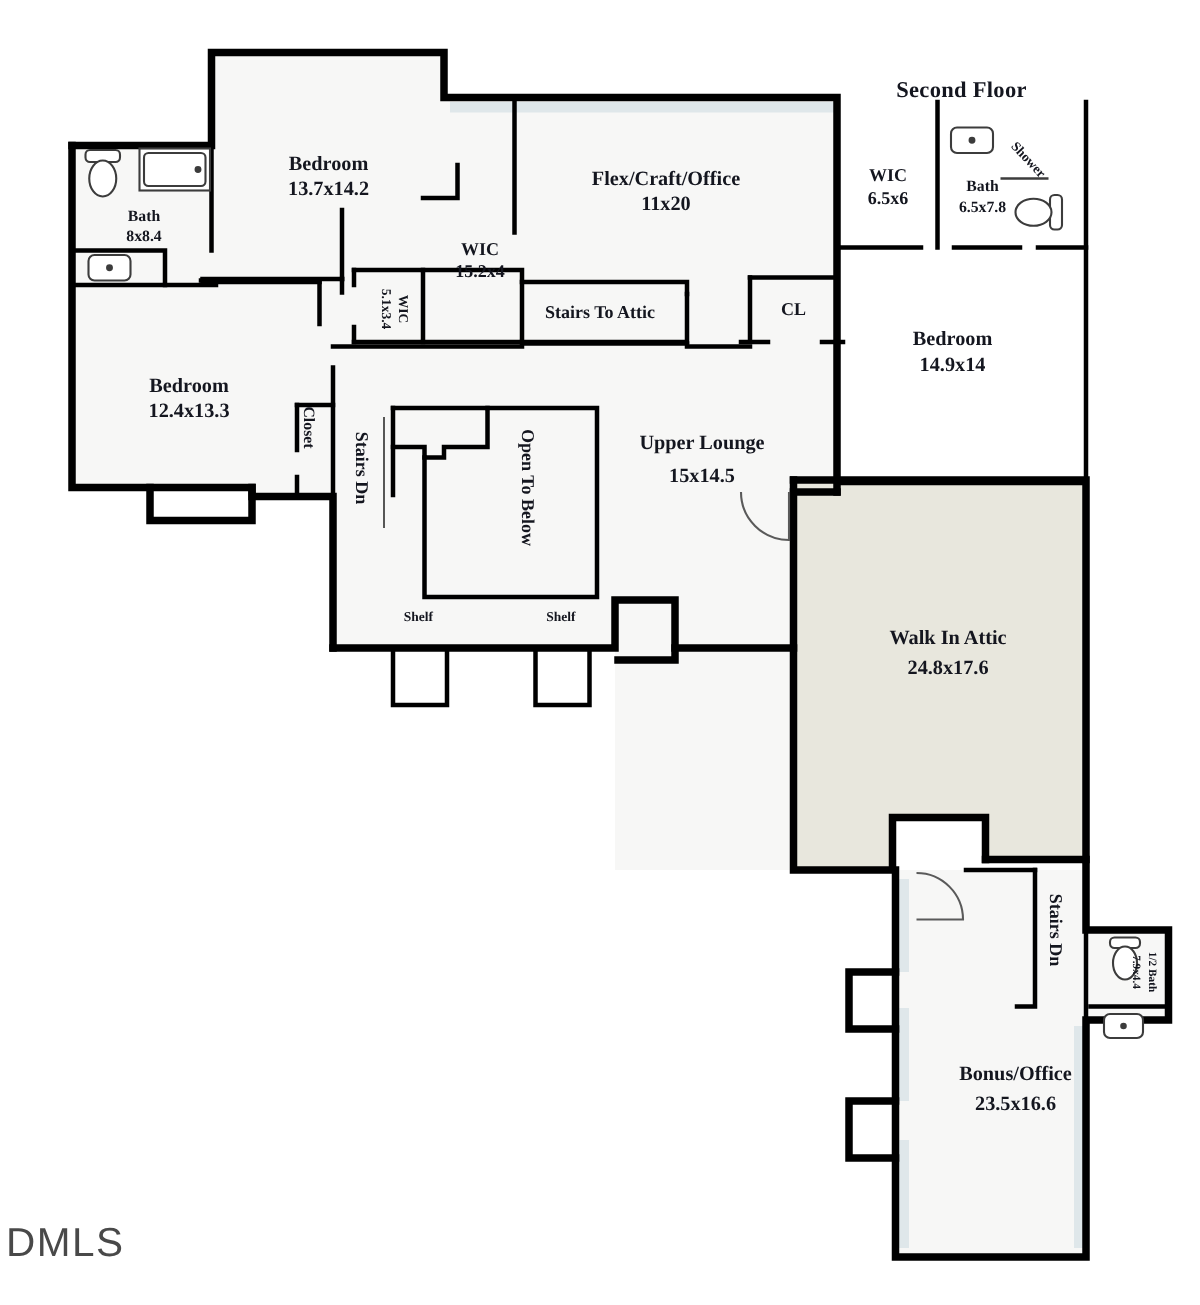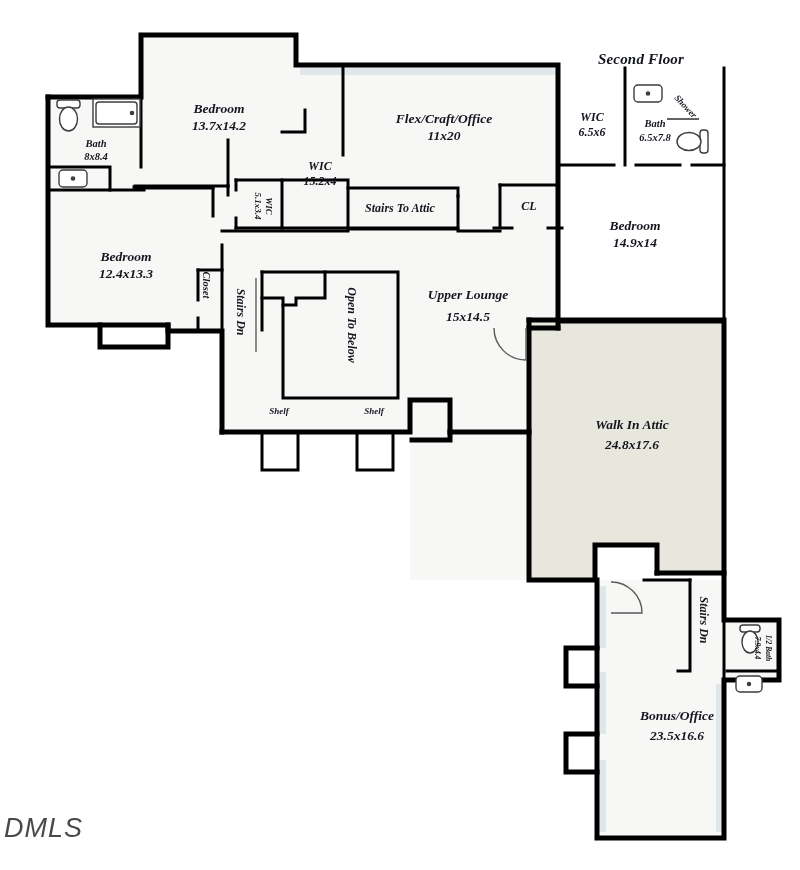--- a/index.html
+++ b/index.html
@@ -13,21 +13,20 @@
     position: relative;
     font-family: "Liberation Serif", "DejaVu Serif", serif;
     overflow: hidden;
   }
   #plan-root {
     position: absolute;
     left: 0;
     top: 0;
     width: 800px;
     height: 814px;
-    font-style: italic;
   }
   svg { display: block; }
   .rm-label {
     font-family: "Liberation Serif", "DejaVu Serif", serif;
     font-weight: bold;
     fill: #14161f;
     text-anchor: middle;
     dominant-baseline: middle;
   }
   .t-title  { font-size: 15px; letter-spacing: 0.2px; }

